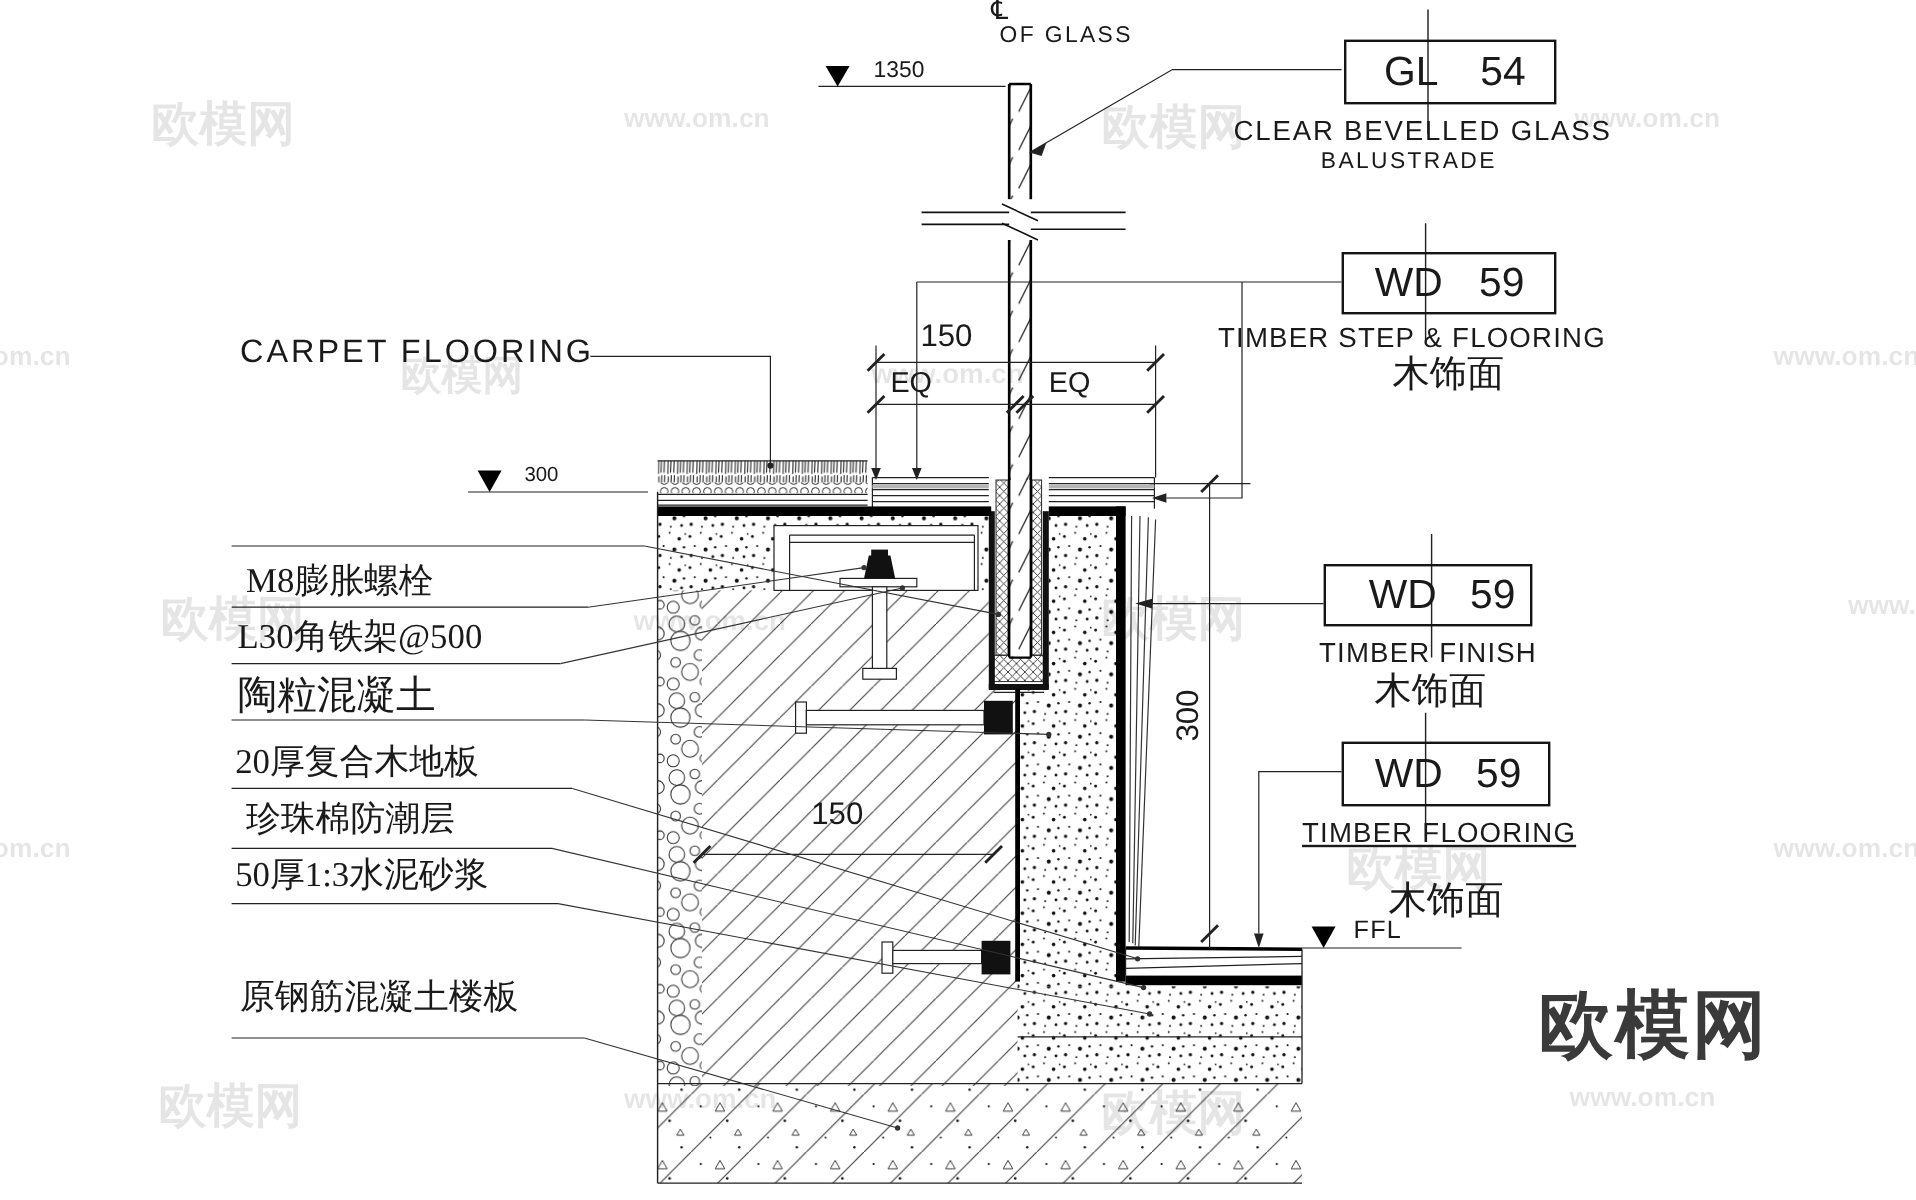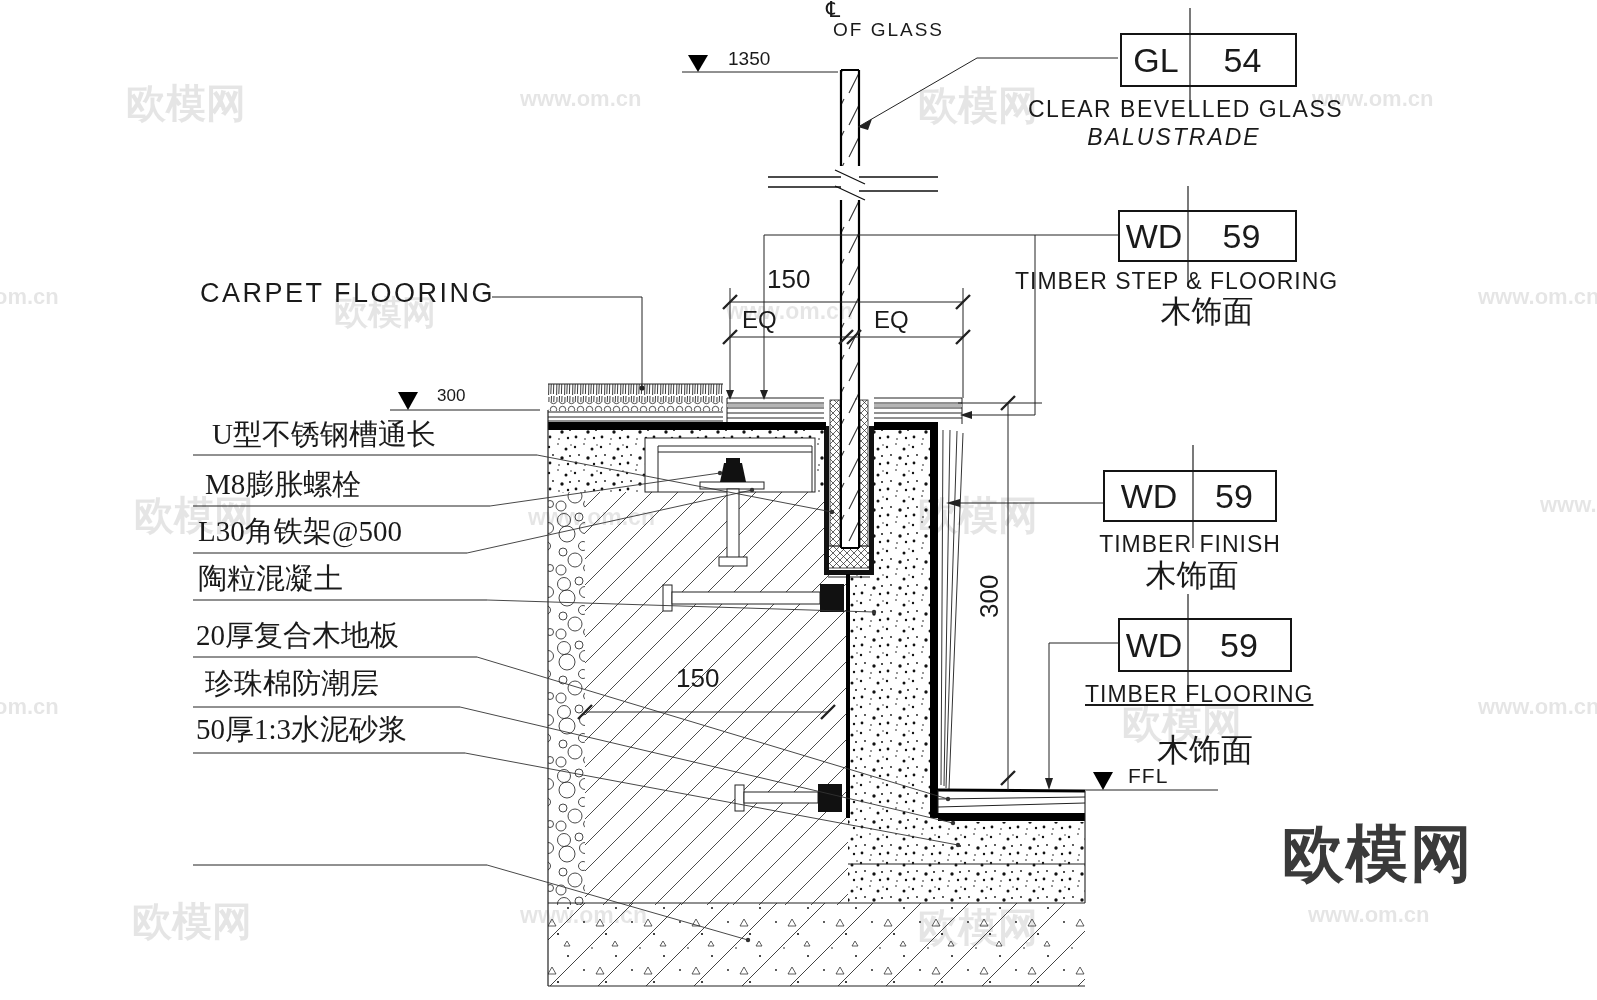--- a/index.html
+++ b/index.html
@@ -8,21 +8,21 @@
   #stage svg{position:absolute;left:0;top:0;z-index:1;}
   .t{position:absolute;z-index:2;color:#1a1a1a;white-space:nowrap;line-height:1.05;
      font-family:"Liberation Sans",sans-serif;}
   .cn{font-family:"Liberation Serif",serif;}
   .ctr{text-align:center;}
   .wm{position:absolute;z-index:0;white-space:nowrap;font-weight:bold;
       font-family:"Liberation Serif",serif;color:rgba(0,0,0,0.10);
       text-shadow:1px 1px 0 rgba(255,255,255,0.85);}
   .wmu{font-family:"Liberation Sans",sans-serif;}
   .logo-big{color:#3a3a3a;text-shadow:none;z-index:3;letter-spacing:2px;}
-  .tagbox{position:absolute;z-index:2;border:2.5px solid #141414;display:flex;box-sizing:border-box;background:transparent;}
+  .tagbox{position:absolute;z-index:2;border:2.5px solid #141414;display:flex;box-sizing:border-box;background:transparent;padding-left:20px;}
   .tagbox .cell{display:flex;align-items:center;justify-content:center;
       font-family:"Liberation Sans",sans-serif;font-size:34px;color:#1a1a1a;}
   .svgtext{font-family:"Liberation Sans",sans-serif;fill:#1a1a1a;}
 </style>
 </head>
 <body>
 
 <div id="stage">
 
   <div class="wm" style="left:126px;top:76px;font-size:40px;">欧模网</div>
@@ -259,21 +259,21 @@
   <div class="t" style="left:874px;top:307px;font-size:24px;">EQ</div>
   <div class="t" style="left:676px;top:665px;font-size:26px;">150</div>
 
   <div class="t" style="left:200px;top:279px;font-size:27px;letter-spacing:2.5px;">CARPET FLOORING</div>
 
   <div class="tagbox" style="left:1120px;top:33px;width:177px;height:54px;">
     <div class="cell" style="width:68px;">GL</div>
     <div class="cell" style="flex:1;">54</div>
   </div>
   <div class="t ctr" style="left:1028px;top:97px;width:292px;font-size:23px;letter-spacing:1.5px;">CLEAR BEVELLED GLASS</div>
-  <div class="t ctr" style="left:1028px;top:125px;width:292px;font-size:23px;letter-spacing:2px;font-style:italic;">BALUSTRADE</div>
+  <div class="t ctr" style="left:1028px;top:125px;width:292px;font-size:19px;letter-spacing:2px;">BALUSTRADE</div>
 
   <div class="tagbox" style="left:1118px;top:210px;width:179px;height:52px;">
     <div class="cell" style="width:68px;">WD</div>
     <div class="cell" style="flex:1;">59</div>
   </div>
   <div class="t ctr" style="left:1015px;top:269px;width:320px;font-size:23px;letter-spacing:1px;">TIMBER STEP &amp; FLOORING</div>
   <div class="t cn ctr" style="left:1127px;top:296px;width:160px;font-size:31px;">木饰面</div>
 
   <div class="tagbox" style="left:1103px;top:470px;width:174px;height:52px;">
     <div class="cell" style="width:88px;">WD</div>
@@ -282,21 +282,21 @@
   <div class="t ctr" style="left:1085px;top:532px;width:210px;font-size:23px;letter-spacing:1px;">TIMBER FINISH</div>
   <div class="t cn ctr" style="left:1112px;top:560px;width:160px;font-size:31px;">木饰面</div>
 
   <div class="tagbox" style="left:1118px;top:618px;width:174px;height:54px;">
     <div class="cell" style="width:68px;">WD</div>
     <div class="cell" style="flex:1;">59</div>
   </div>
   <div class="t ctr" style="left:1085px;top:682px;width:225px;font-size:23px;letter-spacing:1px;text-decoration:underline;">TIMBER FLOORING</div>
   <div class="t cn ctr" style="left:1125px;top:734px;width:160px;font-size:32px;">木饰面</div>
 
-  <div class="t cn" style="left:212px;top:419px;font-size:29px;">U型不锈钢槽通长</div>
   <div class="t cn" style="left:205px;top:469px;font-size:29px;">M8膨胀螺栓</div>
   <div class="t cn" style="left:198px;top:516px;font-size:29px;">L30角铁架@500</div>
-  <div class="t cn" style="left:198px;top:563px;font-size:29px;">陶粒混凝土</div>
+  <div class="t cn" style="left:198px;top:563px;font-size:33px;">陶粒混凝土</div>
   <div class="t cn" style="left:196px;top:620px;font-size:29px;font-family:Liberation Serif, serif;">20厚复合木地板</div>
   <div class="t cn" style="left:205px;top:668px;font-size:29px;text-align:center;">珍珠棉防潮层</div>
   <div class="t cn" style="left:196px;top:714px;font-size:29px;">50厚1:3水泥砂浆</div>
+  <div class="t cn" style="left:200px;top:816px;font-size:29px;">原钢筋混凝土楼板</div>
 
 </div>
 
 </body></html>

